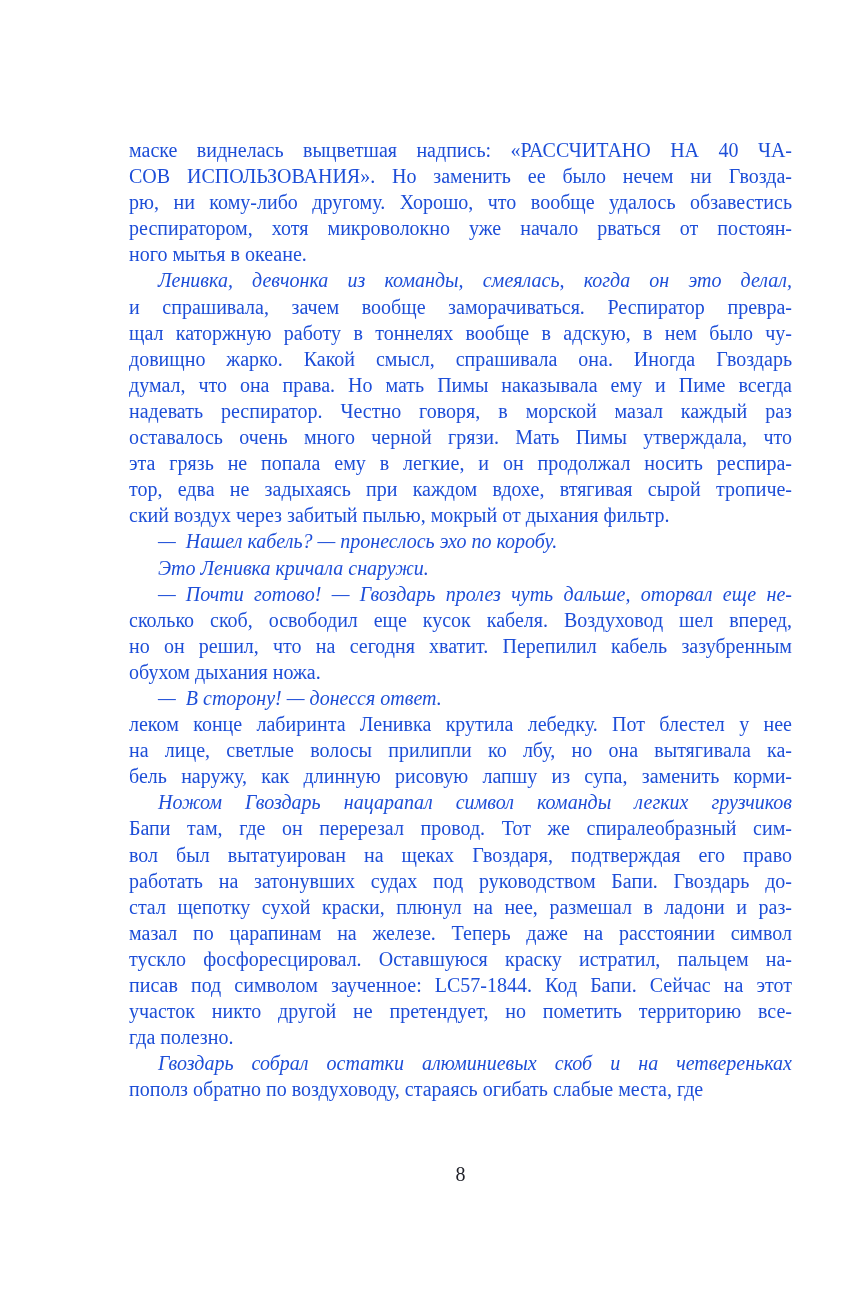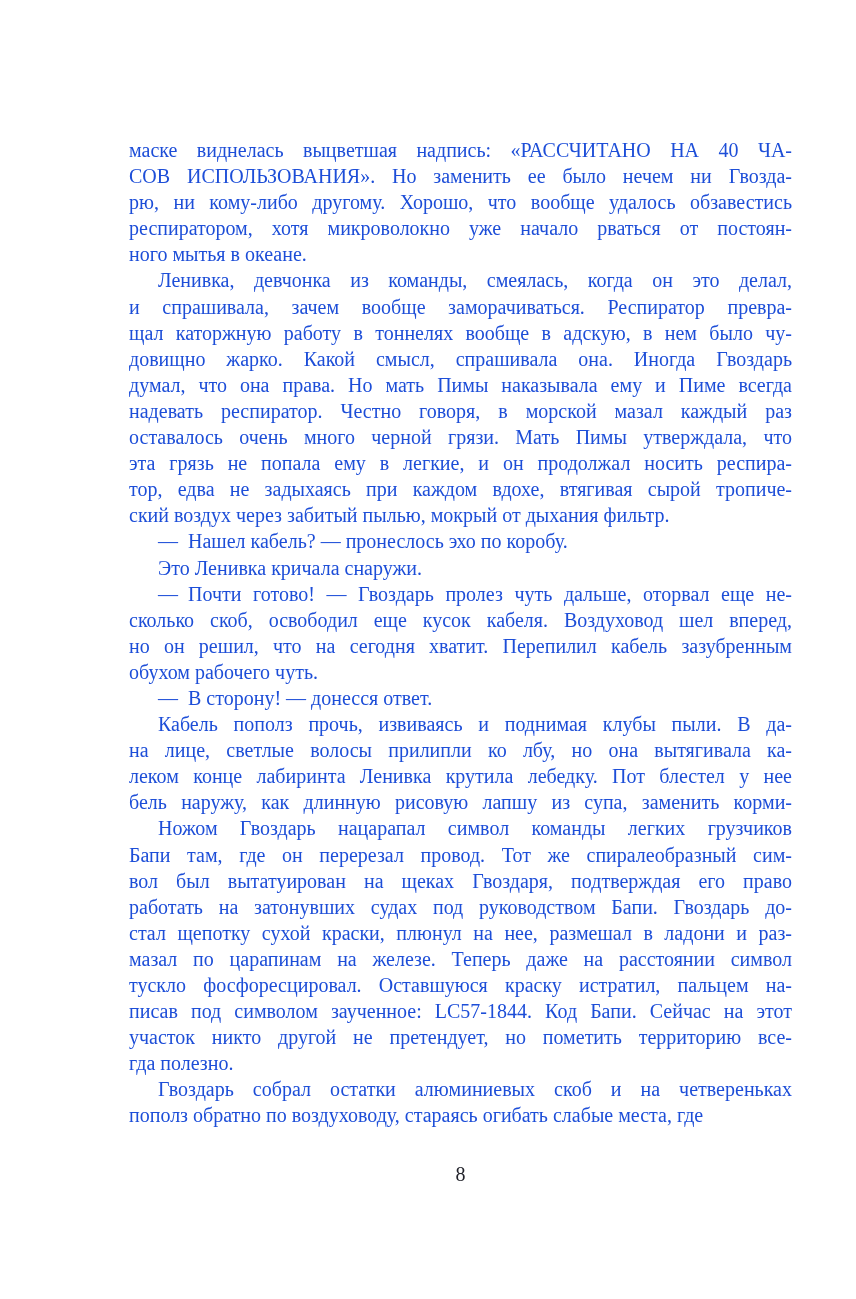--- a/index.html
+++ b/index.html
@@ -32,20 +32,21 @@
     text-align: justify;
     text-align-last: justify;
     white-space: normal;
   }
   .line.last {
     text-align: right;
     text-align-last: left;
   }
   .line.first {
     padding-left: 29px;
+    font-style: italic;
   }
   .page-number {
     position: absolute;
     left: 129px;
     top: 1163px;
     width: 663px;
     text-align: center;
     font-size: 20px;
     color: #22232b;
   }
@@ -77,29 +78,28 @@
       <div class="para">
         <div class="line first last">— Нашел кабель? — пронеслось эхо по коробу.</div>
       </div>
       <div class="para">
         <div class="line first last">Это Ленивка кричала снаружи.</div>
       </div>
       <div class="para">
         <div class="line first">— Почти готово! — Гвоздарь пролез чуть дальше, оторвал еще не-</div>
         <div class="line">сколько скоб, освободил еще кусок кабеля. Воздуховод шел вперед,</div>
         <div class="line">но он решил, что на сегодня хватит. Перепилил кабель зазубренным</div>
-        <div class="line last">обухом рабочего чуть.</div>
+        <div class="line last">обухом дыхания ножа.</div>
       </div>
       <div class="para">
         <div class="line first last">— В сторону! — донесся ответ.</div>
       </div>
       <div class="para">
-        <div class="line first">Кабель пополз прочь, извиваясь и поднимая клубы пыли. В да-</div>
+        <div class="line">леком конце лабиринта Ленивка крутила лебедку. Пот блестел у нее</div>
         <div class="line">на лице, светлые волосы прилипли ко лбу, но она вытягивала ка-</div>
-        <div class="line">леком конце лабиринта Ленивка крутила лебедку. Пот блестел у нее</div>
         <div class="line">бель наружу, как длинную рисовую лапшу из супа, заменить корми-</div>
       </div>
       <div class="para">
         <div class="line first">Ножом Гвоздарь нацарапал символ команды легких грузчиков</div>
         <div class="line">Бапи там, где он перерезал провод. Тот же спиралеобразный сим-</div>
         <div class="line">вол был вытатуирован на щеках Гвоздаря, подтверждая его право</div>
         <div class="line">работать на затонувших судах под руководством Бапи. Гвоздарь до-</div>
         <div class="line">стал щепотку сухой краски, плюнул на нее, размешал в ладони и раз-</div>
         <div class="line">мазал по царапинам на железе. Теперь даже на расстоянии символ</div>
         <div class="line">тускло фосфоресцировал. Оставшуюся краску истратил, пальцем на-</div>

